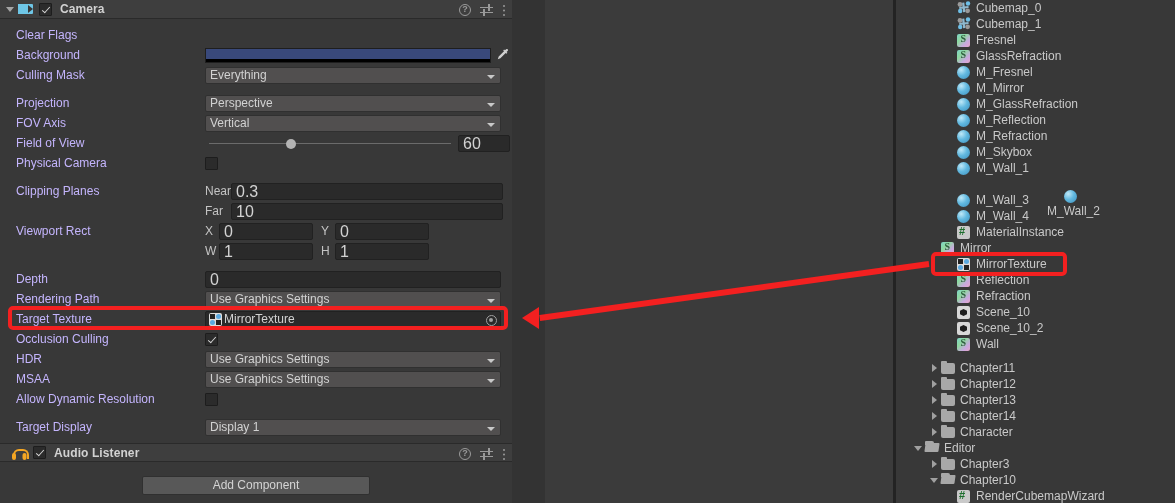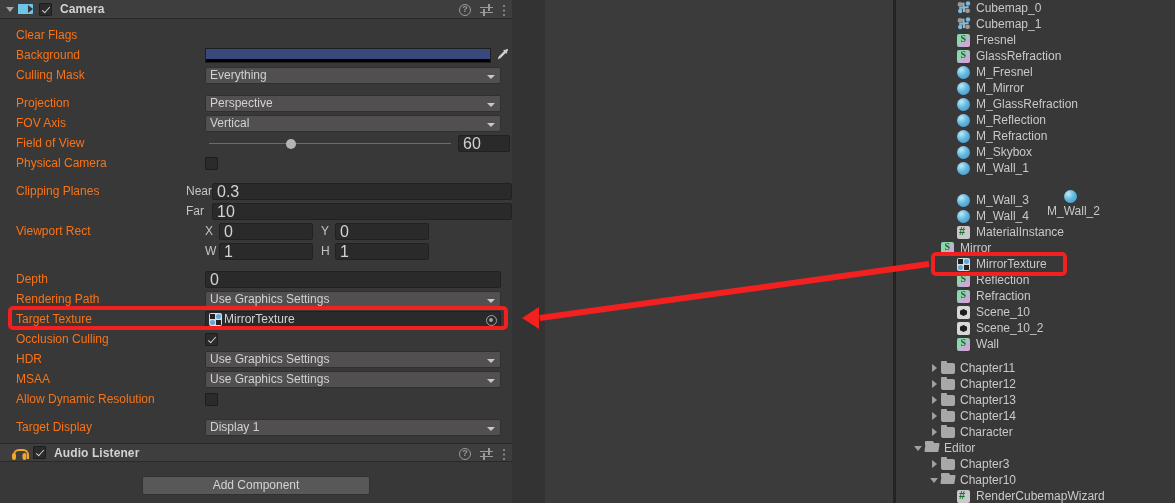--- a/index.html
+++ b/index.html
@@ -108,21 +108,21 @@
   }
   .ico-kebab { width: 4px; height: 14px; position: relative; }
   .ico-kebab::before {
     content: ""; position: absolute; left: 1px; top: 2px;
     width: 2.4px; height: 2.4px; border-radius: 50%; background: #9a9a9a;
     box-shadow: 0 4.5px 0 #9a9a9a, 0 9px 0 #9a9a9a;
   }
 
   .row { position: relative; height: 20px; display: flex; align-items: center; }
   .row .lbl {
-    width: 205px; padding-left: 16px; color: #f97316; font-size: 12px;
+    width: 205px; padding-left: 16px; color: #c4b5fd; font-size: 12px;
     white-space: nowrap; overflow: hidden;
   }
   .field-area { position: relative; flex: 1; height: 20px; display:flex; align-items:center; }
 
   .dropdown {
     height: 17px; width: 296px; background: #514f4f;
     border: 1px solid #303030; border-radius: 2px;
     color: #d2d2d2; font-size: 12px; line-height: 15px;
     padding-left: 4px; position: relative;
     display: flex; align-items: center;
@@ -131,21 +131,21 @@
     position: absolute; right: 5px; top: 7px;
     border-left: 4px solid transparent; border-right: 4px solid transparent;
     border-top: 4px solid #c8c8c8;
   }
   .textfield {
     height: 17px; background: #2a2a2a; border: 1px solid #212121; border-radius: 2px;
     color: #d2d2d2; font-size: 16px; line-height: 15px;
     padding-left: 4px; display: flex; align-items: center;
   }
   .tf-full { width: 296px; }
-  .tf-near { width: 300px; }
+  .tf-near { width: 272px; }
   .sublabel { width: 26px; color: #c4c4c4; font-size: 12px; }
   .sublabel.xy { width: 14px; }
   .tf-xy { width: 94px; }
 
   .checkbox {
     width: 13px; height: 13px; background: #2b2b2b;
     border: 1px solid #1d1d1d; border-radius: 1px; position: relative;
   }
   .checkbox.on::after {
     content: "";

